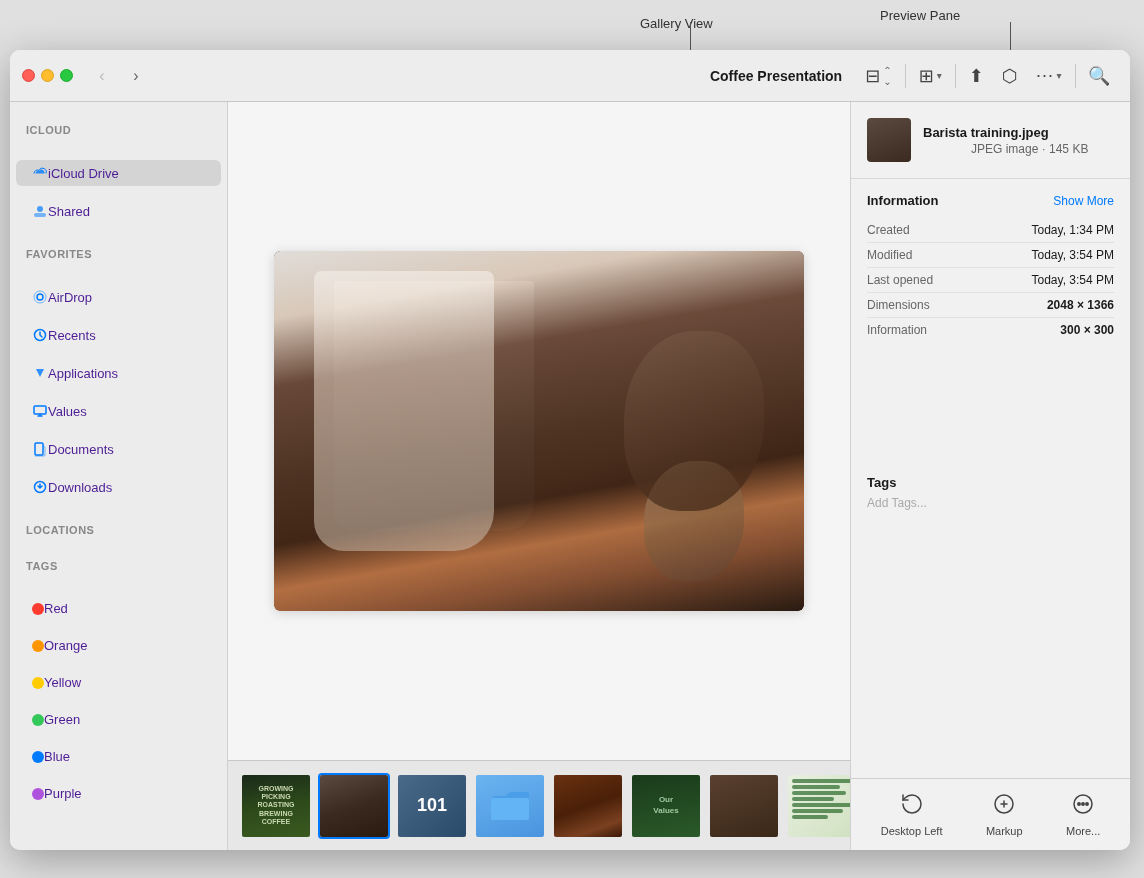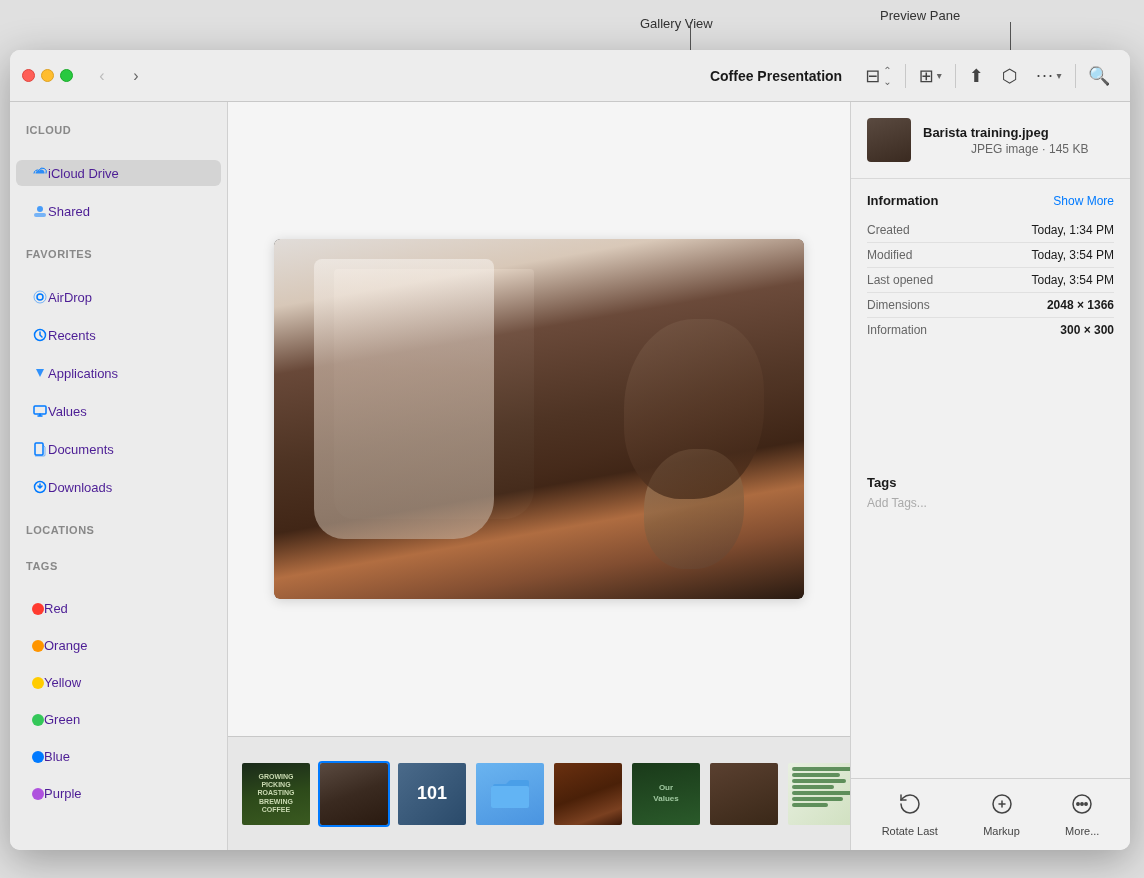--- a/index.html
+++ b/index.html
@@ -208,21 +208,21 @@
       position: absolute;
       top: 80px; right: 40px;
       width: 140px; height: 180px;
       background: linear-gradient(160deg, #7a5c4a 0%, #5a3c2a 50%, #3a2010 100%);
       border-radius: 50% 40% 50% 40%;
       opacity: 0.7;
     }
 
     
     .scrubber-bar {
-      height: 114px;
+      height: 90px;
       background: rgba(230,230,230,0.95);
       border-top: 1px solid #c8c8c8;
       display: flex;
       align-items: center;
       padding: 0 12px;
       gap: 6px;
       overflow: hidden;
       flex-shrink: 0;
     }
 
@@ -772,21 +772,21 @@
       <div style="flex:1;"></div>
 
       <div class="preview-actions">
         <button class="preview-action-btn">
           <span class="preview-action-icon">
             <svg width="24" height="24" viewBox="0 0 24 24" fill="none" stroke="#444" stroke-width="1.5" stroke-linecap="round">
               <path d="M3 12a9 9 0 1 0 9-9 9.75 9.75 0 0 0-6.74 2.74L3 8"></path>
               <path d="M3 3v5h5"></path>
             </svg>
           </span>
-          <span class="preview-action-label">Rotate Last</span>
+          <span class="preview-action-label">Desktop Left</span>
         </button>
         <button class="preview-action-btn">
           <span class="preview-action-icon">
             <svg width="24" height="24" viewBox="0 0 24 24" fill="none" stroke="#444" stroke-width="1.5" stroke-linecap="round">
               <circle cx="12" cy="12" r="9"></circle>
               <path d="M9 12h6M12 9v6"></path>
             </svg>
           </span>
           <span class="preview-action-label">Markup</span>
         </button>

